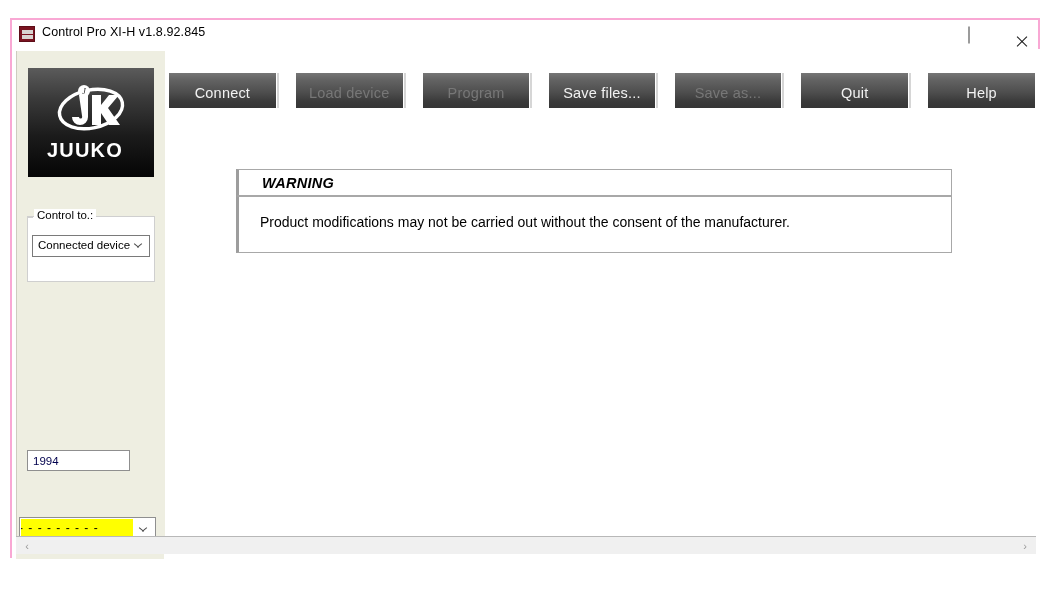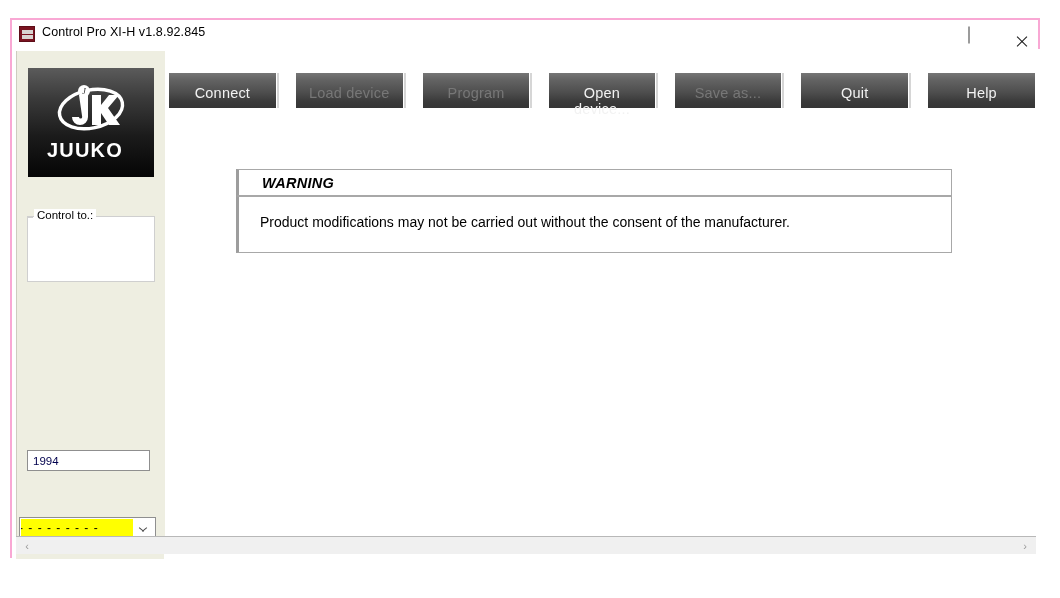--- a/index.html
+++ b/index.html
@@ -222,21 +222,21 @@
     top: 0;
     width: 6px; height: 1.4px;
     background: #4a4a4a;
   }
   .chev:before { left: -0.3px; transform: rotate(40deg); transform-origin: left center; }
   .chev:after  { right: -0.3px; transform: rotate(-40deg); transform-origin: right center; }
 
   .textfield {
     position: absolute;
     left: 10px; top: 399px;
-    width: 123px; height: 21px;
+    width: 103px; height: 21px;
     background: #ffffff;
     border: 1px solid #8f8f8f;
     box-sizing: border-box;
     font-size: 11.5px;
     color: #00004d;
     padding: 0 0 0 5px;
     font-family: "Liberation Sans", sans-serif;
     line-height: 19px;
     outline: none;
   }
@@ -426,20 +426,24 @@
             <path d="M38 13 h9 v10 l8 -10 h10 l-11 13 l12 17 h-11 l-8 -12 v12 h-9 z" fill="#ffffff"></path>
             <circle cx="30" cy="9" r="6" fill="#ffffff"></circle>
             <text x="30" y="12" font-size="8" fill="#1b1b1b" text-anchor="middle" font-family="Liberation Serif, serif" font-style="italic">J</text>
           </svg>
           <div class="logo-text">JUUKO</div>
         </div>
 
         <div class="groupbox">
           <div class="gb-top-l"></div>
           <div class="legend">Control to.:</div>
+          <button class="combo">
+            <span class="val">Connected device</span>
+            <span class="chev"></span>
+          </button>
         </div>
 
         <input class="textfield" type="text" value="1994" style="">
 
         <button class="yellow-combo">
           <span class="yfield">
             <span class="yval">- - - - - - - - -</span>
           </span>
           <span class="chev"></span>
         </button>
@@ -455,21 +459,21 @@
           </button>
           <button class="tbtn disabled" style="width:120px;">
             <span>Load device</span>
             <span class="sep"></span>
           </button>
           <button class="tbtn disabled" style="width:120px;">
             <span>Program</span>
             <span class="sep"></span>
           </button>
           <button class="tbtn" style="width:118px;">
-            <span>Open device...</span>
+            <span>Save files...</span>
             <span class="sep"></span>
           </button>
           <button class="tbtn disabled" style="width:120px;">
             <span>Save as...</span>
             <span class="sep"></span>
           </button>
           <button class="tbtn" style="width:120px;">
             <span>Quit</span>
             <span class="sep"></span>
           </button>

